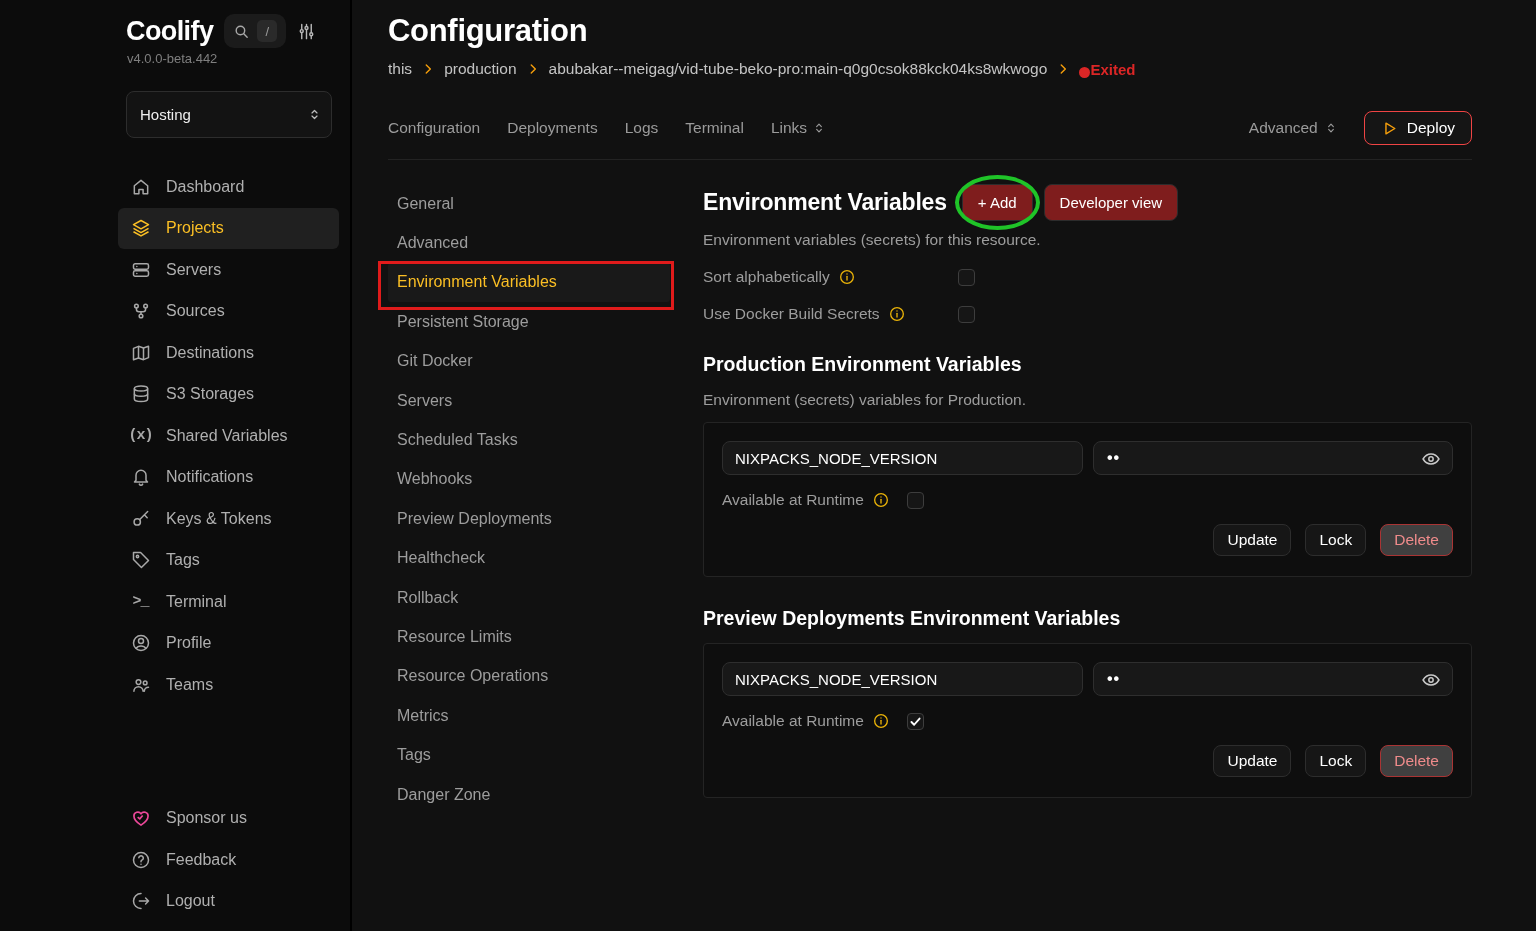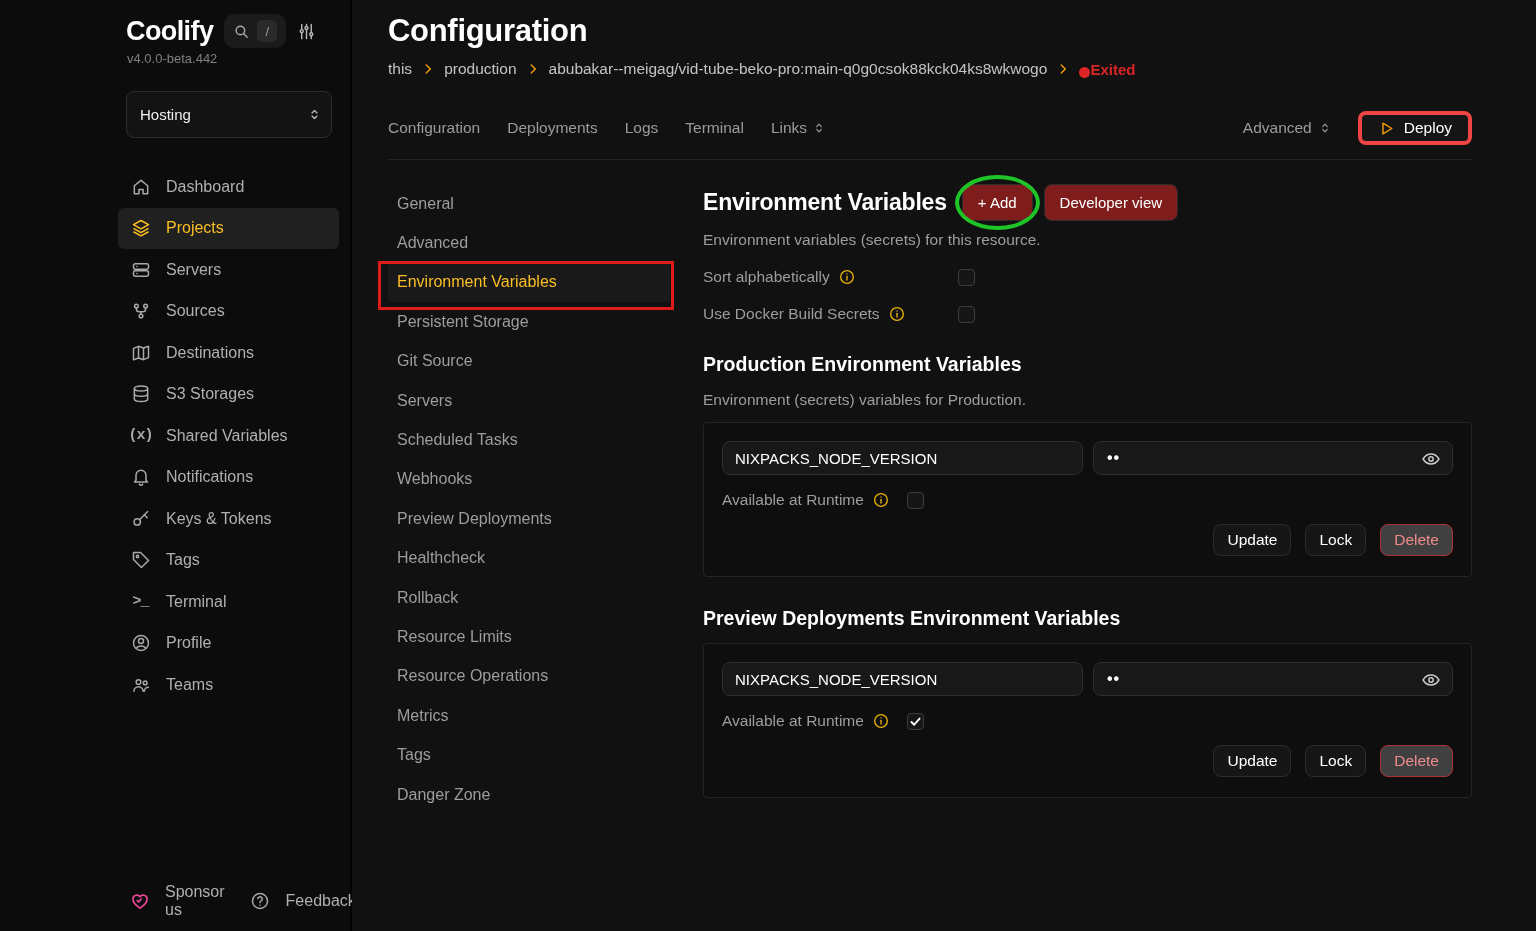--- a/index.html
+++ b/index.html
@@ -30,21 +30,21 @@
   .version { margin:3px 0 0 127px; color:#7f7f7f; font-size:13px; }
 
   .team-select {
     margin:25px 18px 0 126px; height:47px;
     background:#131313; border:1px solid #2d2d2d; border-radius:8px;
     display:flex; align-items:center; justify-content:space-between;
     padding:0 9px 0 13px; font-size:15px; color:#efefef; cursor:pointer;
   }
 
   .nav { margin:28px 11px 0 118px; display:flex; flex-direction:column; }
-  .nav-bottom { margin:auto 11px 9px 118px; display:flex; flex-direction:row; }
+  .nav-bottom { margin:auto 11px 9px 118px; display:flex; flex-direction:column; }
   .nav-item {
     height:41.5px; display:flex; align-items:center; gap:15px;
     padding:0 12px; color:#b0b0b0; font-size:16px; border-radius:6px; cursor:pointer;
   }
   .nav-item .ic { width:21px; display:flex; justify-content:center; color:#a8a8a8; }
   .nav-item.active { background:#202020; color:#fbbf24; }
   .nav-item.active .ic { color:#fbbf24; }
   .ic-pink { color:#ec4899 !important; }
   .txt-icon { font-size:15px; font-weight:700; font-family:"Liberation Mono", monospace; letter-spacing:-1px; }
 
@@ -57,21 +57,21 @@
   .status { display:flex; align-items:flex-end; }
   .status-dot { width:11px; height:11px; border-radius:50%; background:#dc2626; }
   .status-text { color:#dc2626; font-weight:700; font-size:15px; }
 
   .tabs-row { margin-top:33px; display:flex; align-items:center; gap:27px; font-size:15.5px; color:#9b9b9b; }
   .tab { cursor:pointer; display:flex; align-items:center; gap:5px; }
   .tabs-right { margin-left:auto; display:flex; align-items:center; }
   .advanced-select { display:flex; align-items:center; gap:6px; color:#9b9b9b; cursor:pointer; }
   .deploy-btn {
     margin-left:26px; height:34px; padding:0 16px;
-    background:#151515; border:4px solid #ef4444; border-radius:8px;
+    background:#151515; border:1px solid #ef4444; border-radius:8px;
     color:#fff; font-size:15.5px; display:flex; align-items:center; gap:9px; cursor:pointer;
   }
   .hr { margin-top:14px; border-top:1px solid #232323; }
 
   .columns { display:flex; }
   .submenu { width:315px; min-width:315px; padding:24px 33px 0 0; }
   .submenu-item {
     height:39.4px; display:flex; align-items:center; padding:0 9px;
     color:#9d9d9d; font-size:16px; cursor:pointer; position:relative; border-radius:3px;
   }
@@ -386,21 +386,21 @@
   <div class="columns">
 
     <div class="submenu">
       <div class="submenu-item">General</div>
       <div class="submenu-item">Advanced</div>
       <div class="submenu-item active">
         <span>Environment Variables</span>
         <div class="annotation-red"></div>
       </div>
       <div class="submenu-item">Persistent Storage</div>
-      <div class="submenu-item">Git Source</div>
+      <div class="submenu-item">Git Docker</div>
       <div class="submenu-item">Servers</div>
       <div class="submenu-item">Scheduled Tasks</div>
       <div class="submenu-item">Webhooks</div>
       <div class="submenu-item">Preview Deployments</div>
       <div class="submenu-item">Healthcheck</div>
       <div class="submenu-item">Rollback</div>
       <div class="submenu-item">Resource Limits</div>
       <div class="submenu-item">Resource Operations</div>
       <div class="submenu-item">Metrics</div>
       <div class="submenu-item">Tags</div>

